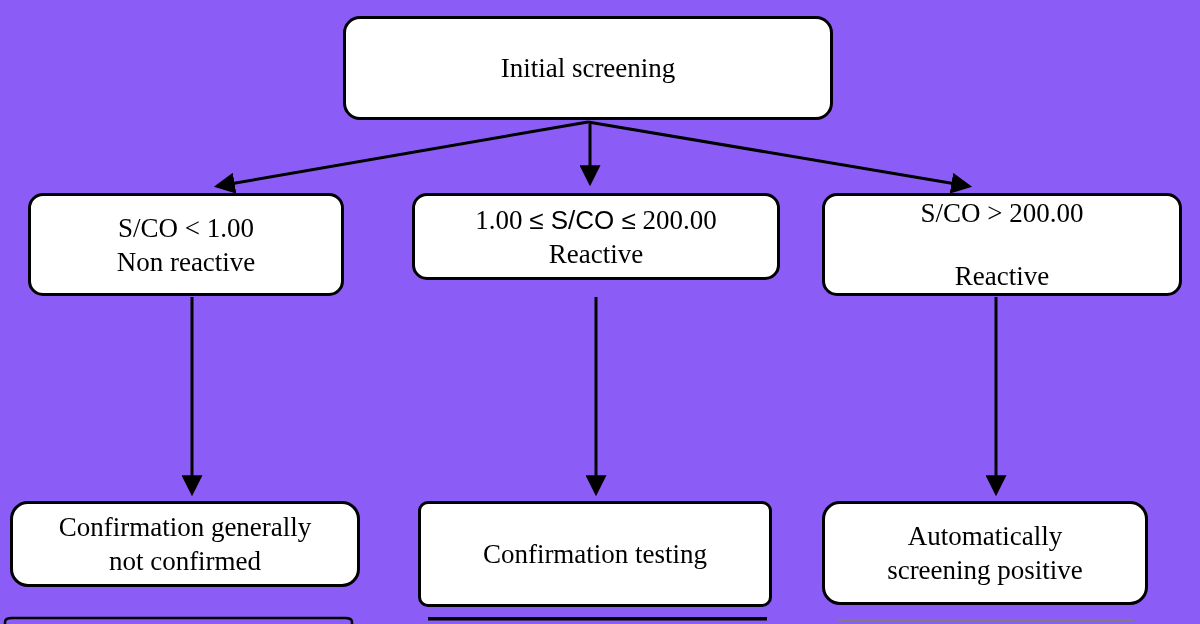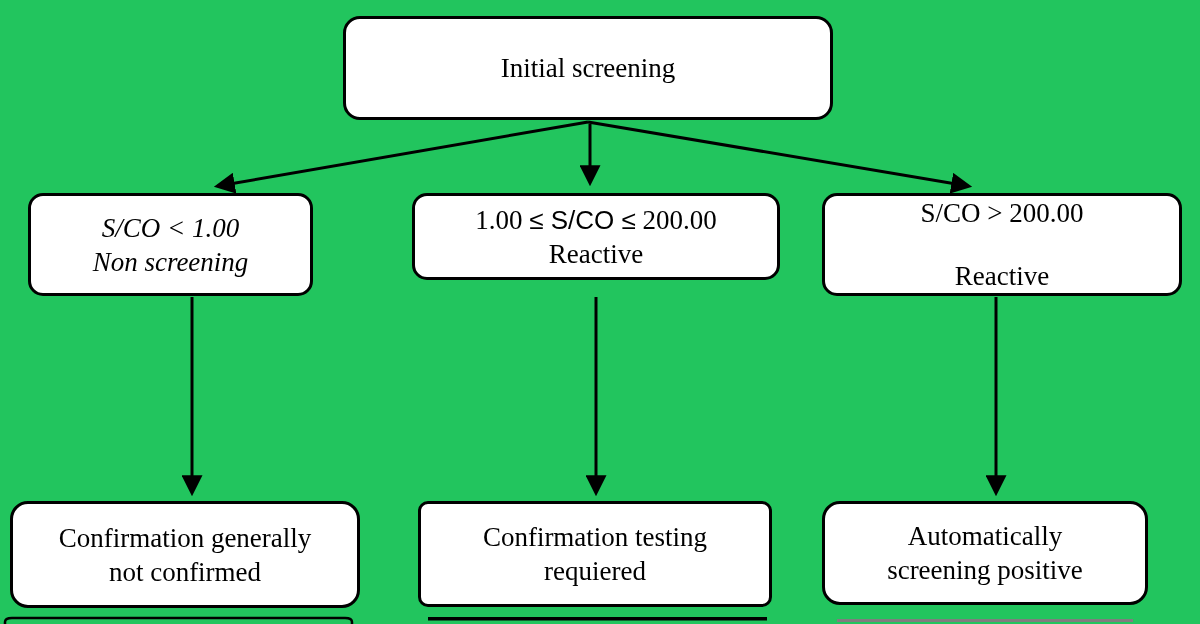--- a/index.html
+++ b/index.html
@@ -4,21 +4,21 @@
 <style>
   html, body {
     margin: 0;
     padding: 0;
     background: #ffffff;
   }
   .canvas {
     position: relative;
     width: 1200px;
     height: 624px;
-    background: #22c55e;
+    background: #8b5cf6;
     overflow: hidden;
     font-family: "Liberation Serif", serif;
     color: #000000;
   }
   .arrow-layer {
     position: absolute;
     left: 0;
     top: 0;
     width: 1200px;
     height: 624px;
@@ -38,24 +38,24 @@
     font-size: 27px;
     line-height: 34px;
   }
   .node span { display: inline; }
   .node .ln { display: block; }
   .sans-sub {
     font-family: "Liberation Sans", sans-serif;
     font-size: 26px;
   }
   #node-initial    { left: 343px; top: 16px;  width: 490px; height: 104px; border-radius: 17px; }
-  #node-low        { left: 28px;  top: 193px; width: 285px; height: 103px; font-style: italic; }
+  #node-low        { left: 28px;  top: 193px; width: 316px; height: 103px; }
   #node-mid        { left: 412px; top: 193px; width: 368px; height: 87px; }
   #node-high       { left: 822px; top: 193px; width: 360px; height: 103px; justify-content: space-between; }
-  #node-low-out    { left: 10px;  top: 501px; width: 350px; height: 107px; border-radius: 18px; }
+  #node-low-out    { left: 10px;  top: 501px; width: 350px; height: 86px; border-radius: 18px; }
   #node-mid-out    { left: 418px; top: 501px; width: 354px; height: 106px; border-radius: 10px; }
   #node-high-out   { left: 822px; top: 501px; width: 326px; height: 104px; border-radius: 18px; }
 </style>
 </head>
 <body>
 
 <div class="canvas">
 
   <svg class="arrow-layer" viewBox="0 0 1200 624" xmlns="http://www.w3.org/2000/svg">
     <defs>
@@ -76,21 +76,21 @@
     <rect x="428" y="617" width="339" height="3.5" fill="#000000"></rect>
     <rect x="837" y="619" width="296" height="3" fill="#7e7e7e"></rect>
   </svg>
 
   <div class="node" id="node-initial">
     <span class="ln">Initial screening</span>
   </div>
 
   <div class="node" id="node-low">
     <span class="ln">S/CO &lt; 1.00</span>
-    <span class="ln">Non screening</span>
+    <span class="ln">Non reactive</span>
   </div>
 
   <div class="node" id="node-mid">
     <span class="ln">
       <span>1.00 </span><span class="sans-sub">≤ S/CO ≤</span><span> 200.00</span>
     </span>
     <span class="ln">Reactive</span>
   </div>
 
   <div class="node" id="node-high">
@@ -98,21 +98,20 @@
     <span class="ln">Reactive</span>
   </div>
 
   <div class="node" id="node-low-out">
     <span class="ln">Confirmation generally</span>
     <span class="ln">not confirmed</span>
   </div>
 
   <div class="node" id="node-mid-out">
     <span class="ln">Confirmation testing</span>
-    <span class="ln">requiered</span>
   </div>
 
   <div class="node" id="node-high-out">
     <span class="ln">Automatically</span>
     <span class="ln">screening positive</span>
   </div>
 
 </div>
 
 </body></html>

